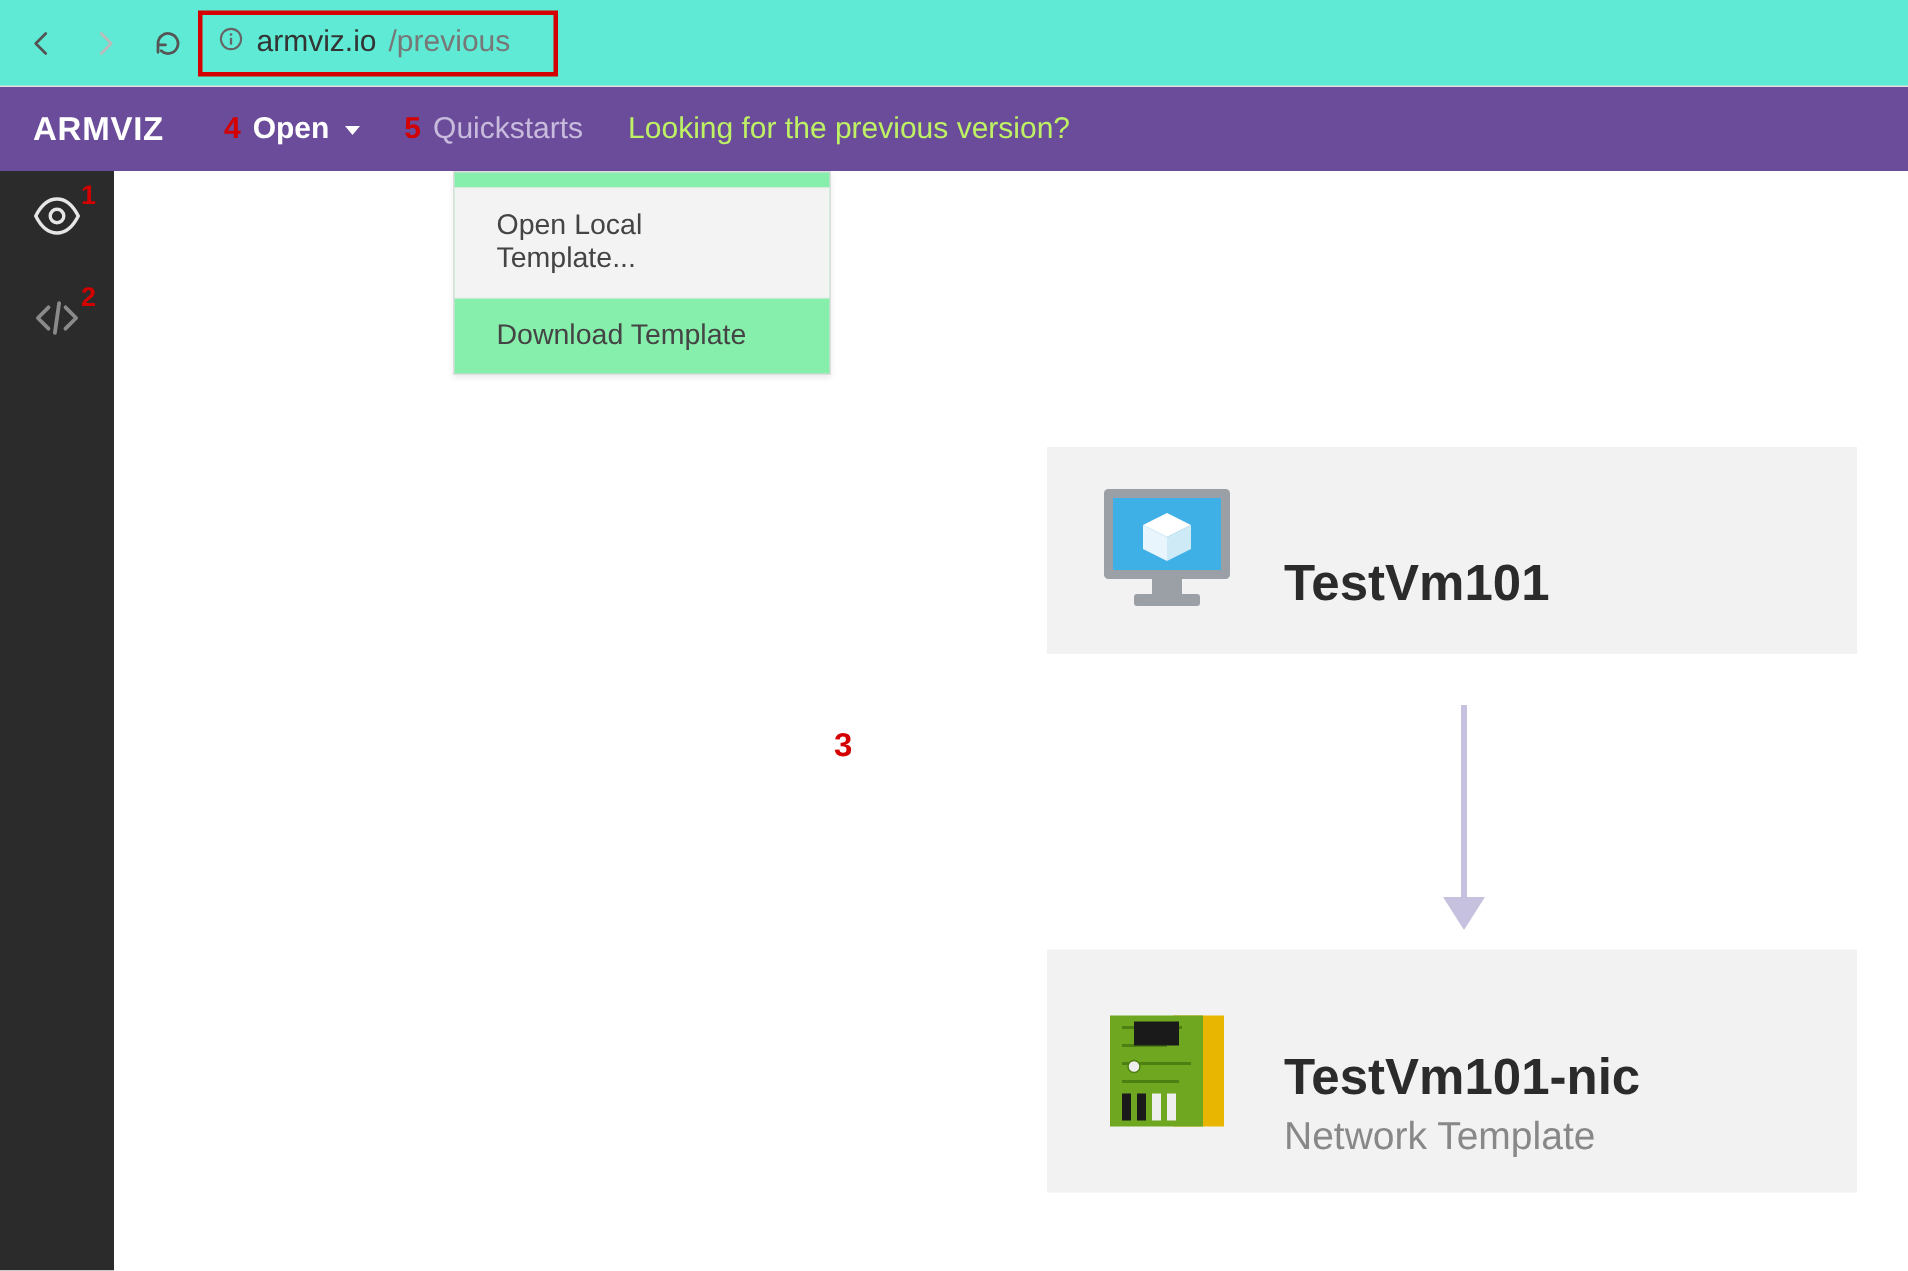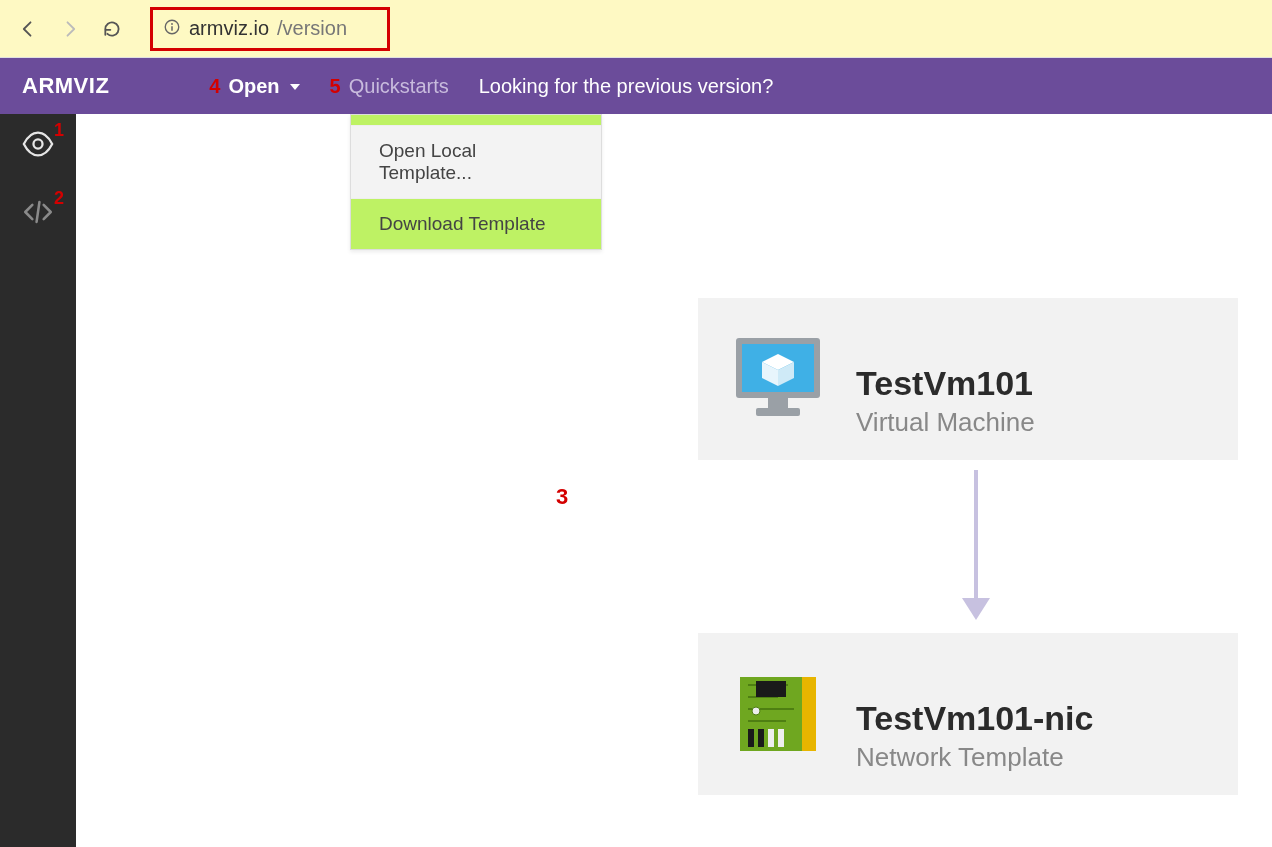--- a/index.html
+++ b/index.html
@@ -1,26 +1,25 @@
 <!DOCTYPE html>
 <html><head>
 <meta charset="utf-8">
 <style>
   * { box-sizing: border-box; margin: 0; padding: 0; font-family: "Segoe UI", Arial, sans-serif; }
   html, body { width: 1272px; height: 847px; overflow: hidden; background: #fff; }
 
   
   .browser-bar {
     height: 58px;
-    background: #fef9c3;
+    background: #5eead4;
     border-bottom: 1px solid #e0e0e0;
     display: flex;
     align-items: center;
     padding: 0 10px;
-    gap: 18px;
   }
   .nav-arrows { display: flex; align-items: center; gap: 22px; margin-left: 8px; }
   .nav-icon { width: 20px; height: 20px; display:flex; align-items:center; justify-content:center; }
   .nav-icon svg { display:block; }
   .url-box {
     flex: 0 0 auto;
     margin-left: 10px;
     border: 3px solid #d40000;
     height: 44px;
     display: flex;
@@ -36,27 +35,27 @@
   .app-header {
     height: 56px;
     background: #6b4c9a;
     display: flex;
     align-items: center;
     color: #fff;
     padding: 0 22px;
     gap: 40px;
     font-size: 20px;
   }
-  .brand { font-weight: 700; letter-spacing: 0.5px; font-size: 22px; margin-right: 60px; }
+  .brand { font-weight: 700; letter-spacing: 0.5px; font-size: 22px; }
   .menu-group { display:flex; align-items:center; gap: 30px; }
   .menu-item { display:flex; align-items:center; gap:6px; cursor:pointer; }
   .menu-item.dim { color: #c8bbdd; }
   .ann-num { color:#d40000; font-weight:700; font-size:20px; margin-right:2px; }
   .caret { width:0; height:0; border-left:5px solid transparent; border-right:5px solid transparent; border-top:6px solid #fff; display:inline-block; margin-left:4px; margin-top:2px;}
-  .link-dim { color:#ffffff; }
+  .link-dim { color:#bef264; }
 
   
   .workspace { display:flex; height: calc(847px - 58px - 56px); }
   .left-rail {
     width: 76px;
     background: #2b2b2b;
     display:flex;
     flex-direction:column;
     align-items:center;
     padding-top: 12px;
@@ -66,24 +65,23 @@
   .rail-btn { width:40px; height:40px; display:flex; align-items:center; justify-content:center; cursor:pointer; position:relative;}
   .rail-ann { position:absolute; top:-6px; right:-6px; color:#d40000; font-weight:700; font-size:18px;}
   .canvas { flex:1; background:#fff; position:relative; }
 
   
   .dropdown {
     position:absolute;
     left: 226px;
     top: 0px;
     width: 252px;
-    background:#bef264;
+    background:#86efac;
     border:1px solid #ddd;
     box-shadow: 0 2px 4px rgba(0,0,0,0.08);
-    margin-left: 48px;
   }
   .dropdown .spacer { height:10px; }
   .dropdown-item {
     padding: 14px 28px;
     font-size:19px;
     color:#444;
     border-top:1px solid #eee;
     cursor:pointer;
   }
   .dropdown-item.sel { background:#f3f3f3; }
@@ -151,21 +149,21 @@
   </div>
   <div class="url-box">
     <span>
       <svg width="18" height="18" viewBox="0 0 24 24">
           <circle cx="12" cy="12" r="9" stroke="#666" stroke-width="1.8" fill="none"></circle>
           <circle cx="12" cy="8" r="1.2" fill="#666"></circle>
           <rect x="11" y="11" width="2" height="6" fill="#666"></rect>
         </svg>
     </span>
     <span class="url-text">armviz.io</span>
-      <span class="url-text url-path">/version</span>
+      <span class="url-text url-path">/previous</span>
   </div>
 </div>
 
 <div class="app-header">
   <div class="brand">ARMVIZ</div>
   <div class="menu-group">
     <div class="menu-item">
       <span class="ann-num">4</span>
       <span style="font-weight:600">Open</span>
       <span class="caret"></span>
@@ -220,21 +218,20 @@
           <rect x="14" y="12" width="72" height="48" fill="#3fb0e6"></rect>
           <polygon points="50,22 66,30 50,38 34,30" fill="#ffffff"></polygon>
           <polygon points="34,30 50,38 50,54 34,46" fill="#e8f5fc"></polygon>
           <polygon points="66,30 50,38 50,54 66,46" fill="#cfeaf7"></polygon>
           <rect x="40" y="66" width="20" height="10" fill="#9aa0a6"></rect>
           <rect x="28" y="76" width="44" height="8" rx="2" fill="#9aa0a6"></rect>
         </svg>
       </div>
       <div class="titles">
         <div class="t1">TestVm101</div>
-        <div class="t2">Virtual Machine</div>
       </div>
     </div>
 
     <div class="arrow-line"></div>
     <div class="arrow-head"></div>
 
     <div class="card card2">
       <div class="icon-box">
         <svg width="100" height="94" viewBox="0 0 100 94">
           <rect x="54" y="10" width="34" height="74" fill="#e8b500"></rect>

